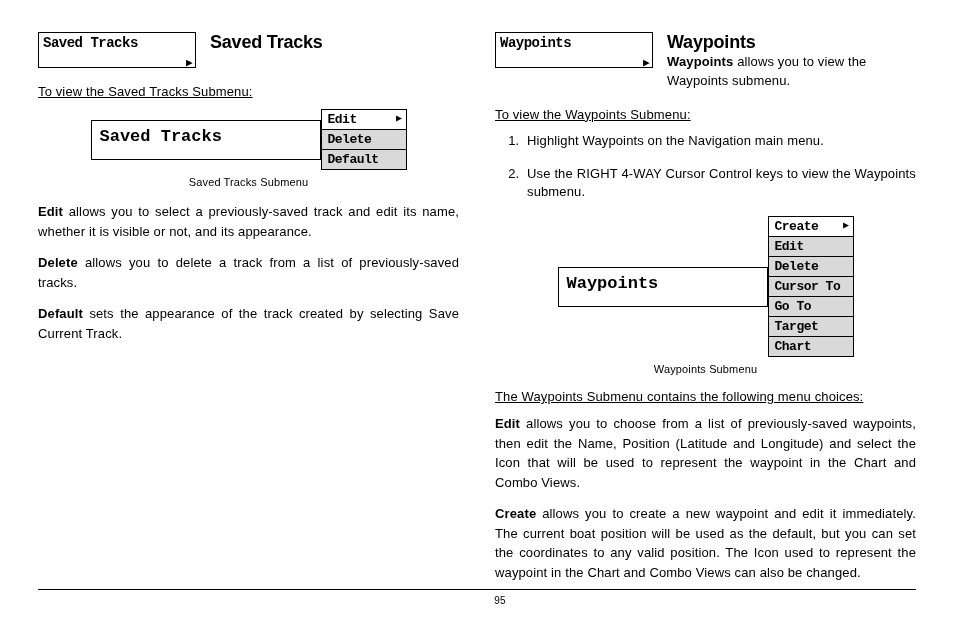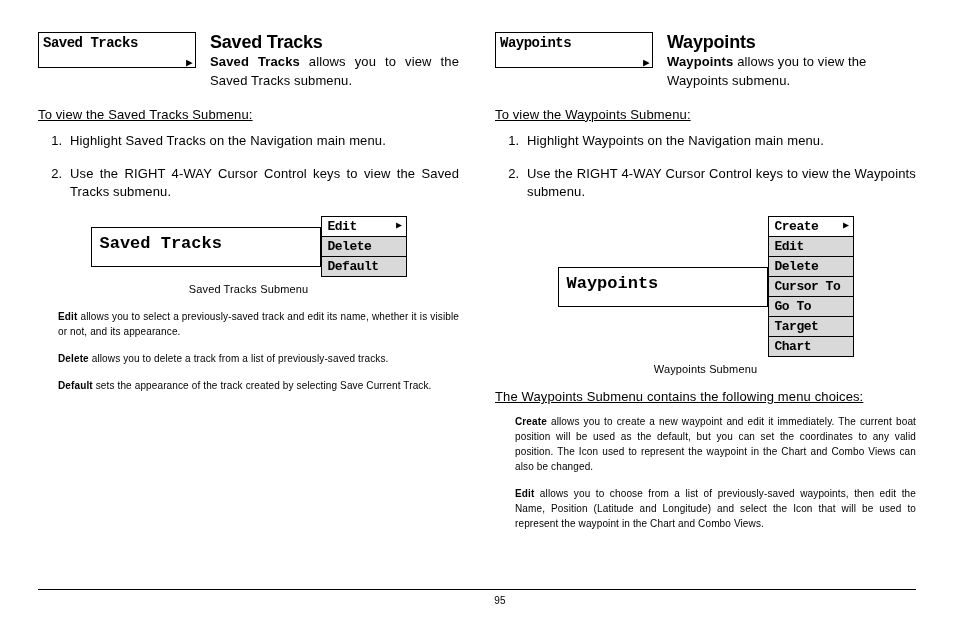--- a/index.html
+++ b/index.html
@@ -80,21 +80,21 @@
     background: #d9d9d9;
     position: relative;
     letter-spacing: -0.5px;
   }
   .menu-item:last-child { border-bottom: 1.5px solid #000; }
   .menu-item.active { background: #fff; }
   .menu-item .mini-arrow { position:absolute; right:4px; top:2px; font-size:10px; }
 
   .caption { font-size: 11px; text-align:center; margin-top: 6px; }
 
-  .para { font-size: 10px; line-height: 1.5; margin-bottom: 12px; text-align: justify; margin-left: 20px; }
+  .para { font-size: 13px; line-height: 1.5; margin-bottom: 12px; text-align: justify; }
   .para .bold { font-weight: 600; }
 
   .page-footer {
     position: absolute;
     left: 0; right: 0;
     bottom: 12px;
     text-align: center;
     font-size: 10px;
     padding-left: 46px;
   }
@@ -111,31 +111,24 @@
 <div class="columns">
 
   <div class="col">
     <div class="hdr-row">
       <div class="dev-box">
         <span>Saved Tracks</span>
         <span class="arrow">▶</span>
       </div>
       <div>
         <div class="section-title">Saved Tracks</div>
-        <div class="intro" style="text-align:justify;">
-          <span class="bold">Saved Tracks</span><span> allows you to view the Saved Tracks submenu.</span>
-        </div>
       </div>
     </div>
 
     <div class="sub-head">To view the Saved Tracks Submenu:</div>
-    <ol class="steps">
-      <li>Highlight Saved Tracks on the Navigation main menu.</li>
-      <li>Use the RIGHT 4-WAY Cursor Control keys to view the Saved Tracks submenu.</li>
-    </ol>
 
     <div class="fig-wrap">
       <div class="fig-row">
         <div class="dev-big st-big">
           <span>Saved Tracks</span>
         </div>
         <div class="menu-stack">
           <div class="menu-item active">
             <span>Edit</span>
             <span class="mini-arrow">▶</span>
@@ -196,22 +189,22 @@
           <div class="menu-item">Target</div>
           <div class="menu-item">Chart</div>
         </div>
       </div>
       <div class="caption">Waypoints Submenu</div>
     </div>
 
     <div class="sub-head">The Waypoints Submenu contains the following menu choices:</div>
 
     <div class="para">
+      <span class="bold">Edit</span><span> allows you to choose from a list of previously-saved waypoints, then edit the Name, Position (Latitude and Longitude) and select the Icon that will be used to represent the waypoint in the Chart and Combo Views.</span>
+    </div>
+    <div class="para">
       <span class="bold">Create</span><span> allows you to create a new waypoint and edit it immediately. The current boat position will be used as the default, but you can set the coordinates to any valid position. The Icon used to represent the waypoint in the Chart and Combo Views can also be changed.</span>
-    </div>
-    <div class="para">
-      <span class="bold">Edit</span><span> allows you to choose from a list of previously-saved waypoints, then edit the Name, Position (Latitude and Longitude) and select the Icon that will be used to represent the waypoint in the Chart and Combo Views.</span>
     </div>
   </div>
 </div>
 
 <div class="hr"></div>
 <div class="page-footer">95</div>
 
 </body></html>

